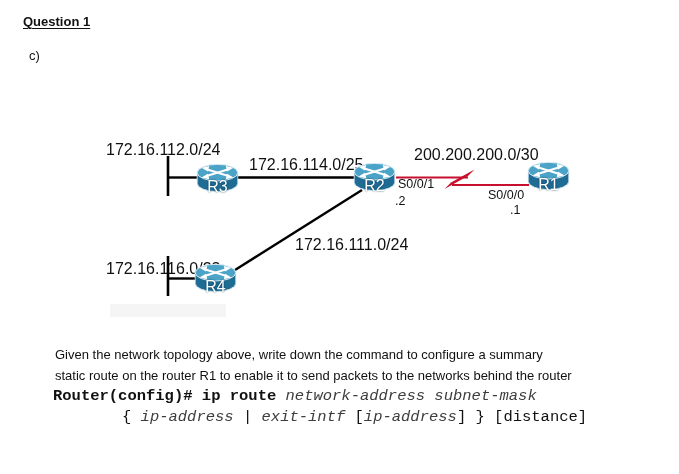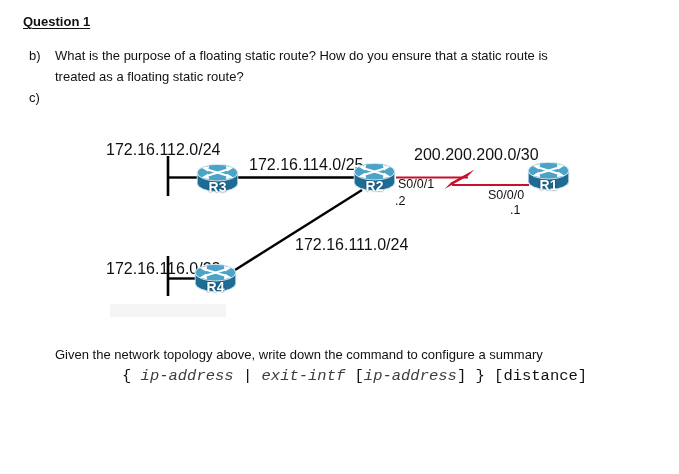--- a/index.html
+++ b/index.html
@@ -15,40 +15,37 @@
   .qlabel{display:inline-block;width:26px;vertical-align:top;}
   .qtext{display:inline-block;vertical-align:top;white-space:nowrap;}
 
   
   .topo-svg{left:0;top:0;pointer-events:none;}
   .netlabel{font-size:16px;white-space:nowrap;}
   .iflabel{font-size:12.5px;white-space:nowrap;}
   .router{width:43px;height:30px;}
   .router svg{display:block;width:43px;height:30px;}
   .router-label{position:absolute;left:0;bottom:1px;width:100%;text-align:center;
-                color:#fff;font-weight:700;font-size:14px;line-height:10px;
+                color:#fff;font-weight:400;font-size:16px;line-height:10px;
                 text-shadow:0 0 2px #0a3c55;}
   .ghost{background:#f5f5f5;}
 
   
   .task{left:55px;top:345px;font-size:13px;line-height:20.7px;white-space:nowrap;}
   .code{font-family:"Liberation Mono",monospace;font-size:15.5px;margin-left:-2px;}
   .code .b{font-weight:700;}
   .code .i{font-style:italic;color:#3d3d3d;}
   .code2{margin-left:67px;}
 </style>
 </head>
 <body>
 
 <div class="abs page-title">Question 1</div>
 
 <div class="abs questions">
-  <div class="qrow">
-    <span class="qlabel">b)</span><span class="qtext"><span>What is the purpose of a floating static route? How do you ensure that a static route is</span><br><span>treated as a floating static route?</span></span>
-  </div>
   <div class="qrow">
     <span class="qlabel">c)</span>
   </div>
 </div>
 
 <div class="abs ghost" style="left:110px;top:304px;width:116px;height:13px;"></div>
 
 <svg class="abs topo-svg" width="679" height="474" viewBox="0 0 679 474">
 
   <line x1="168" y1="156" x2="168" y2="196" stroke="#000" stroke-width="2.6"></line>
@@ -136,14 +133,16 @@
       <polygon points="5.5,15 13.5,16.8 12,11.2" stroke="none"></polygon>
       <polygon points="38.5,5 30.5,3.2 32,8.8" stroke="none"></polygon>
       <polygon points="38.5,15 30.5,16.8 32,11.2" stroke="none"></polygon>
     </g>
   </svg>
   <div class="router-label">R4</div>
 </div>
 
 <div class="abs task">
   <div>Given the network topology above, write down the command to configure a summary</div>
+  <div>static route on the router R1 to enable it to send packets to the networks behind the router</div>
+  <div class="code"><span class="b">Router(config)# ip route </span><span class="i">network-address subnet-mask</span></div>
   <div class="code code2"><span>{ </span><span class="i">ip-address</span><span> | </span><span class="i">exit-intf</span><span> [</span><span class="i">ip-address</span><span>] } [distance]</span></div>
 </div>
 
 </body></html>

